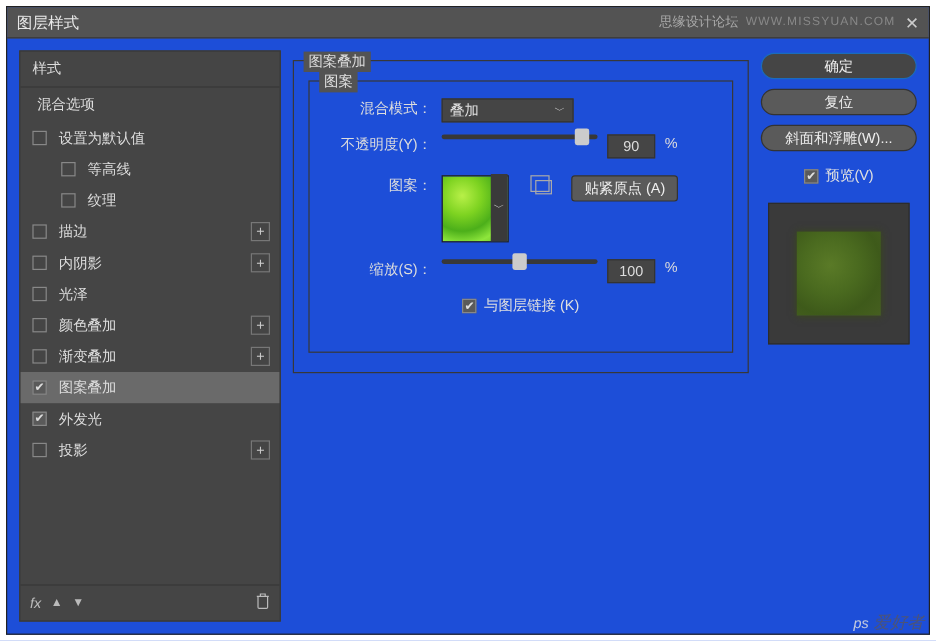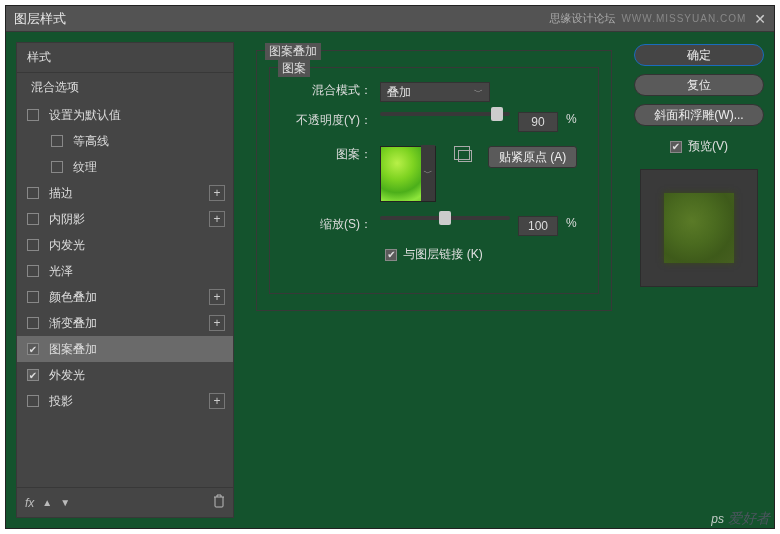--- a/index.html
+++ b/index.html
@@ -1,23 +1,23 @@
 <!DOCTYPE html>
 <html><head>
 <meta charset="utf-8">
 <style>
 *{box-sizing:border-box;margin:0;padding:0;font-family:"Microsoft YaHei",sans-serif;font-size:12px;color:#e0e0e0;-webkit-font-smoothing:antialiased}
 body{background:#fff;width:780px;height:534px;position:relative;overflow:hidden}
-.window{position:absolute;left:5px;top:5px;width:770px;height:524px;background:#14532d;border:1px solid #222}
+.window{position:absolute;left:5px;top:5px;width:770px;height:524px;background:#1d4ed8;border:1px solid #222}
 .titlebar{height:26px;background:#535353;border-bottom:1px solid #383838;display:flex;align-items:center;padding:0 8px}
 .titlebar .title{flex:1;font-size:13px;color:#e8e8e8}
 .titlebar .credit{font-size:11px;color:#aaa;margin-right:6px}
 .titlebar .url{font-size:10px;color:#888;letter-spacing:1px;margin-right:8px}
 .close-icon{cursor:pointer;color:#ccc;font-size:14px}
-.body{display:flex;height:calc(100% - 26px);padding:10px;gap:22px}
+.body{display:flex;height:calc(100% - 26px);padding:10px;gap:10px}
 .left{width:218px;display:flex;flex-direction:column;background:#454545;border:1px solid #383838}
 .left-head{padding:6px 10px;color:#ddd;border-bottom:1px solid #383838}
 .sub{padding:6px 14px;color:#ddd}
 .style-list{flex:1;overflow:hidden}
 .item{display:flex;align-items:center;height:26px;padding:0 8px 0 10px;cursor:pointer}
 .item.indent{padding-left:34px}
 .item .chk{width:12px;height:12px;border:1px solid #888;margin-right:10px;display:flex;align-items:center;justify-content:center;font-size:10px;color:#ddd}
 .item .chk.on{background:#5a5a5a}
 .item .lbl{flex:1;color:#ddd}
 .item .plus{width:16px;height:16px;border:1px solid #777;display:flex;align-items:center;justify-content:center;color:#ccc;font-size:12px}
@@ -93,24 +93,20 @@
             <div class="lbl">描边</div>
             <div class="plus">+</div>
           </div>
           <div class="item">
             <div class="chk"></div>
             <div class="lbl">内阴影</div>
             <div class="plus">+</div>
           </div>
           <div class="item">
             <div class="chk"></div>
-            <div class="lbl">内发光</div>
-          </div>
-          <div class="item">
-            <div class="chk"></div>
             <div class="lbl">光泽</div>
           </div>
           <div class="item">
             <div class="chk"></div>
             <div class="lbl">颜色叠加</div>
             <div class="plus">+</div>
           </div>
           <div class="item">
             <div class="chk"></div>
             <div class="lbl">渐变叠加</div>

